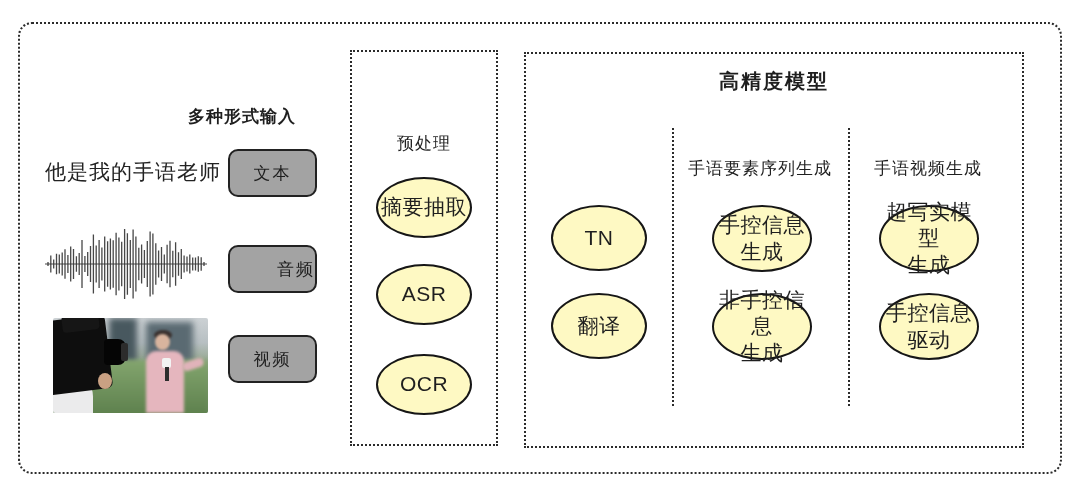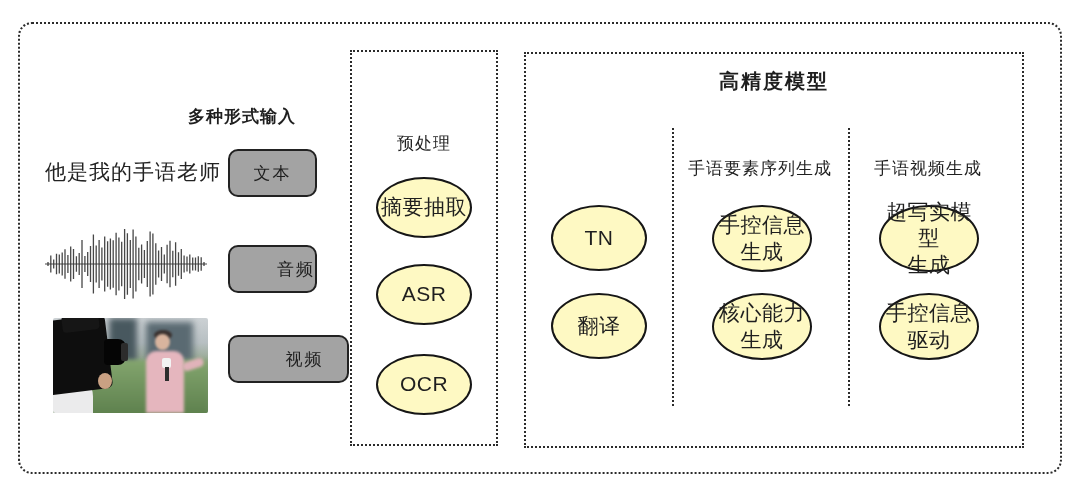--- a/index.html
+++ b/index.html
@@ -22,21 +22,21 @@
     font-size:21px;letter-spacing:1px;white-space:nowrap;color:#222;
   }
   .io-box{
     position:absolute;left:228px;width:85px;height:44px;
     border:2px solid #222;border-radius:10px;
     display:flex;align-items:center;justify-content:center;
     font-size:17px;letter-spacing:2px;background:#a3a3a3;
   }
   .io-text{top:149px;}
   .io-audio{top:245px;justify-content:flex-end;}
-  .io-video{top:335px;padding-left:32px;}
+  .io-video{top:335px;}
   .waveform{position:absolute;left:45px;top:227px;}
   
   .photo{
     position:absolute;left:53px;top:318px;width:155px;height:95px;
     overflow:hidden;border-radius:2px;
     background:linear-gradient(180deg,#ccd1d4 0%,#b7bfc2 26%,#9fae9e 40%,#7d9a6f 58%,#6b8b5e 100%);
   }
   .photo *{position:absolute;}
   .ph-bldg1{left:36%;top:0;width:18%;height:46%;background:#48585f;filter:blur(3px);}
   .ph-bldg2{left:60%;top:4%;width:30%;height:42%;background:#5a6a72;filter:blur(3px);}
@@ -171,21 +171,21 @@
   <div class="v-divider vd1"></div>
   <div class="v-divider vd2"></div>
 
   <div class="col-header ch2">手语要素序列生成</div>
   <div class="col-header ch3">手语视频生成</div>
 
   <div class="node n-tn">TN</div>
   <div class="node n-tr">翻译</div>
   <div class="node n-man">手控信息
 生成</div>
-  <div class="node n-nman">核心能力
+  <div class="node n-nman">非手控信息
 生成</div>
   <div class="node n-hyp">超写实模型
 生成</div>
   <div class="node n-drv">手控信息
 驱动</div>
 
 
 </div>
 
 </body></html>

